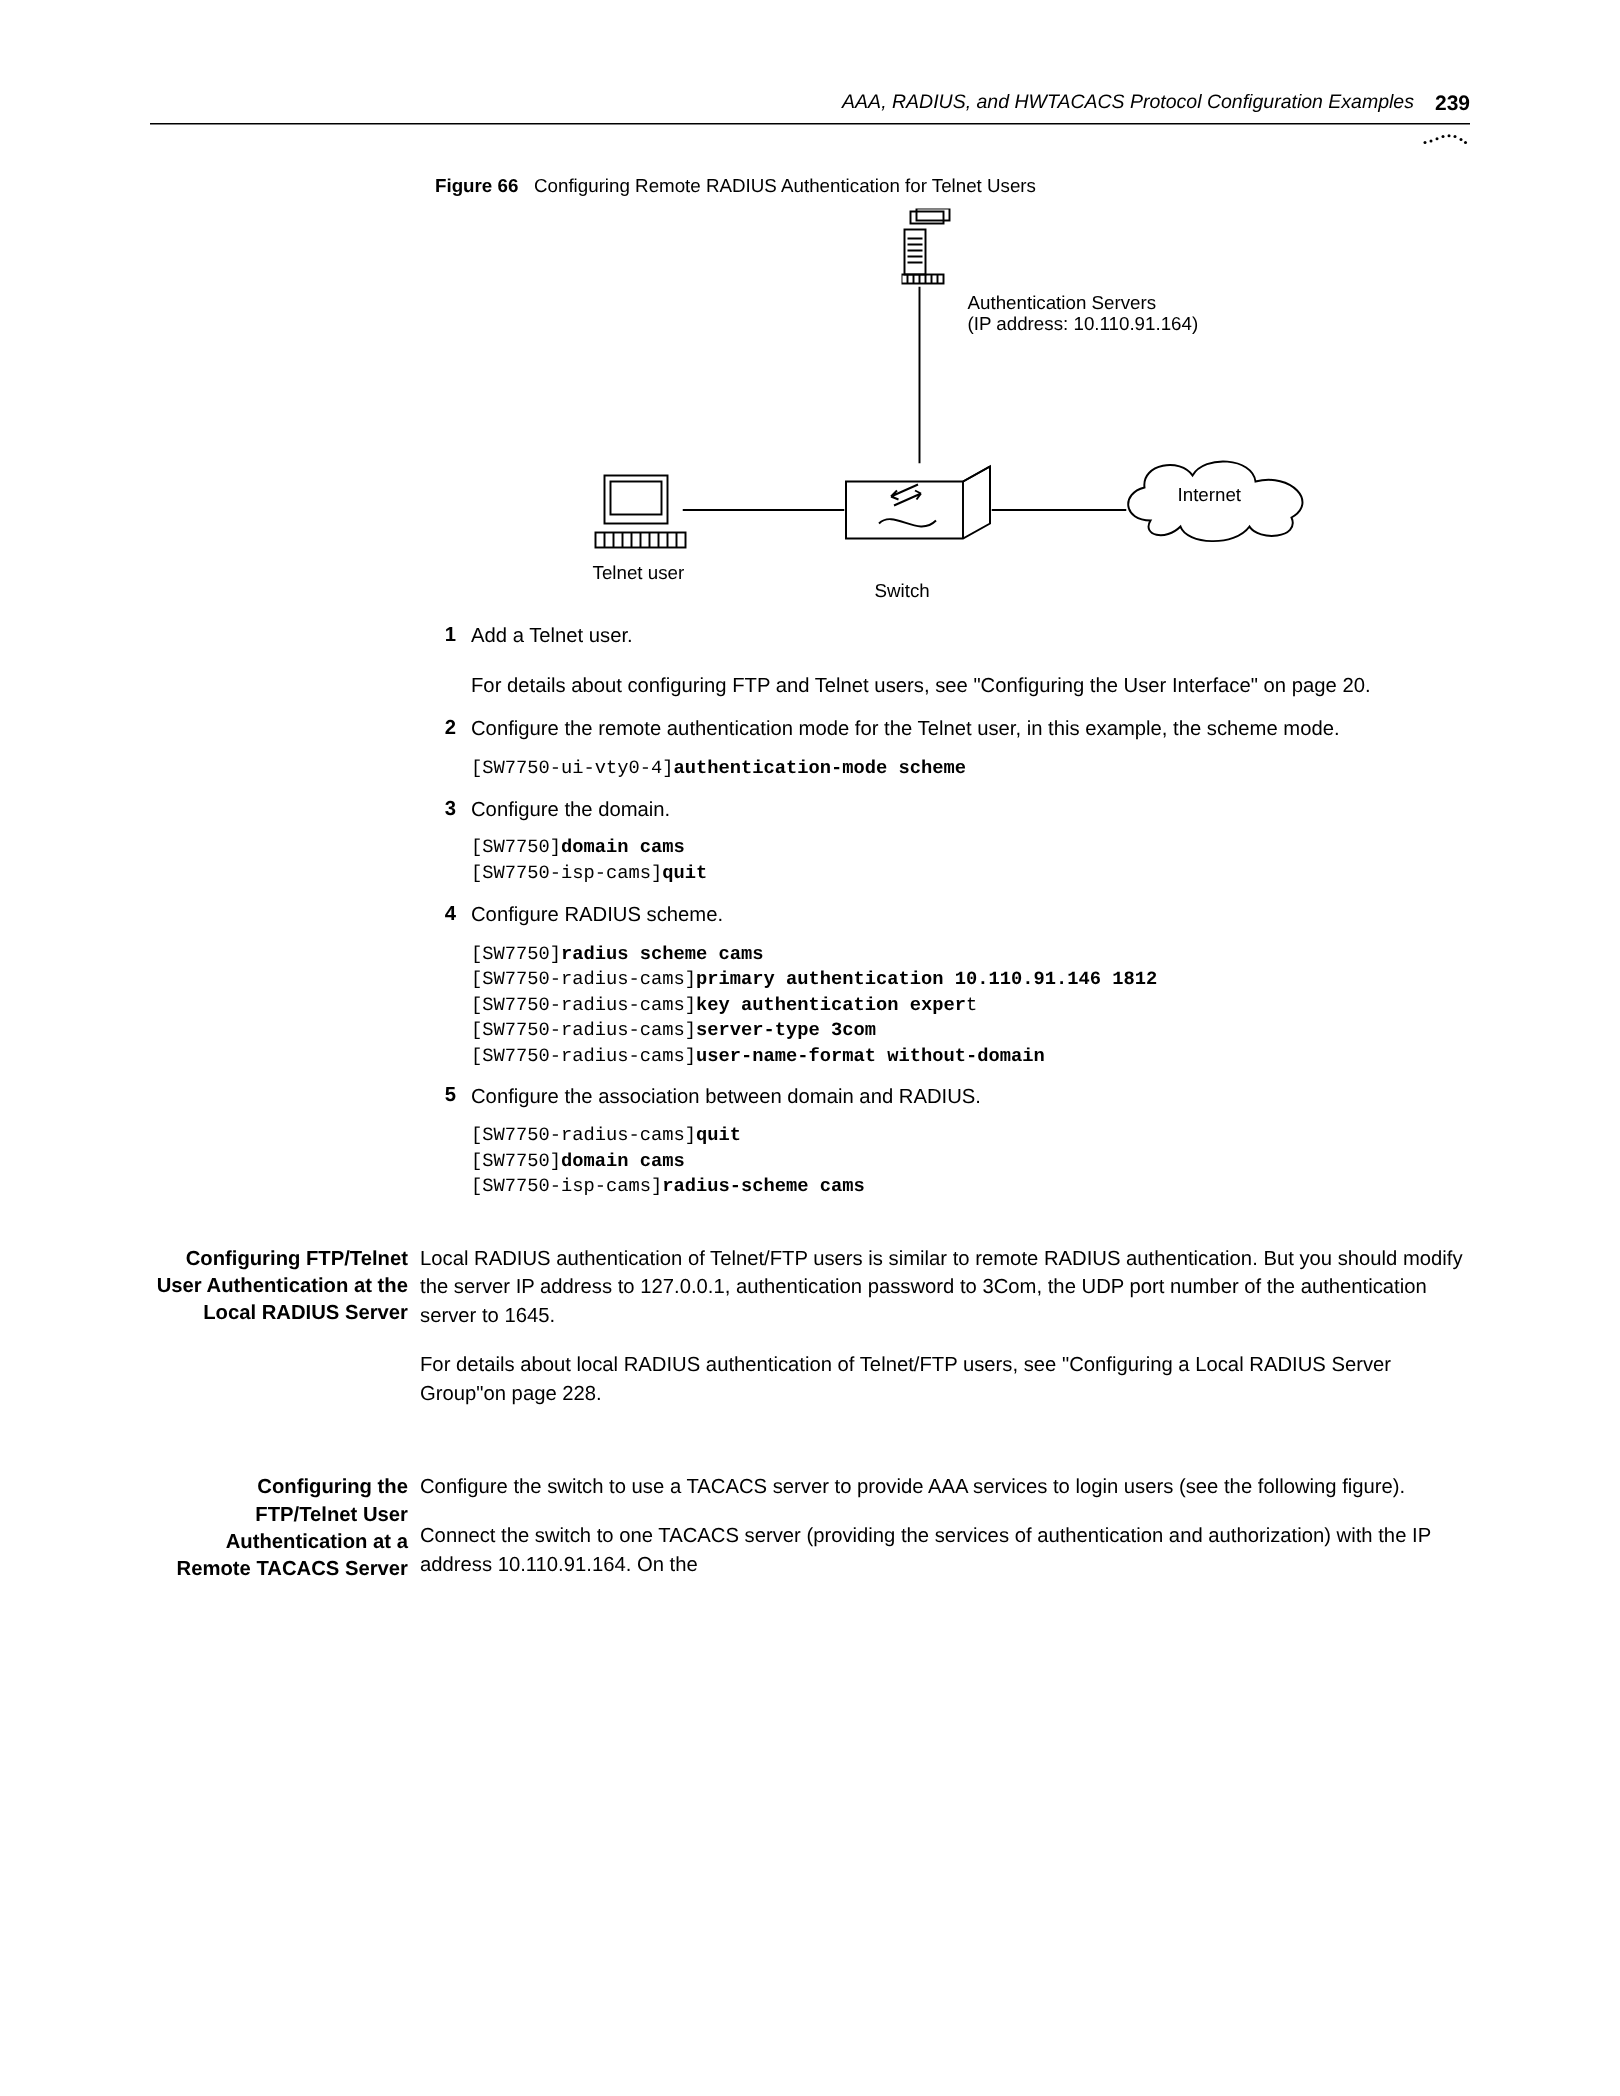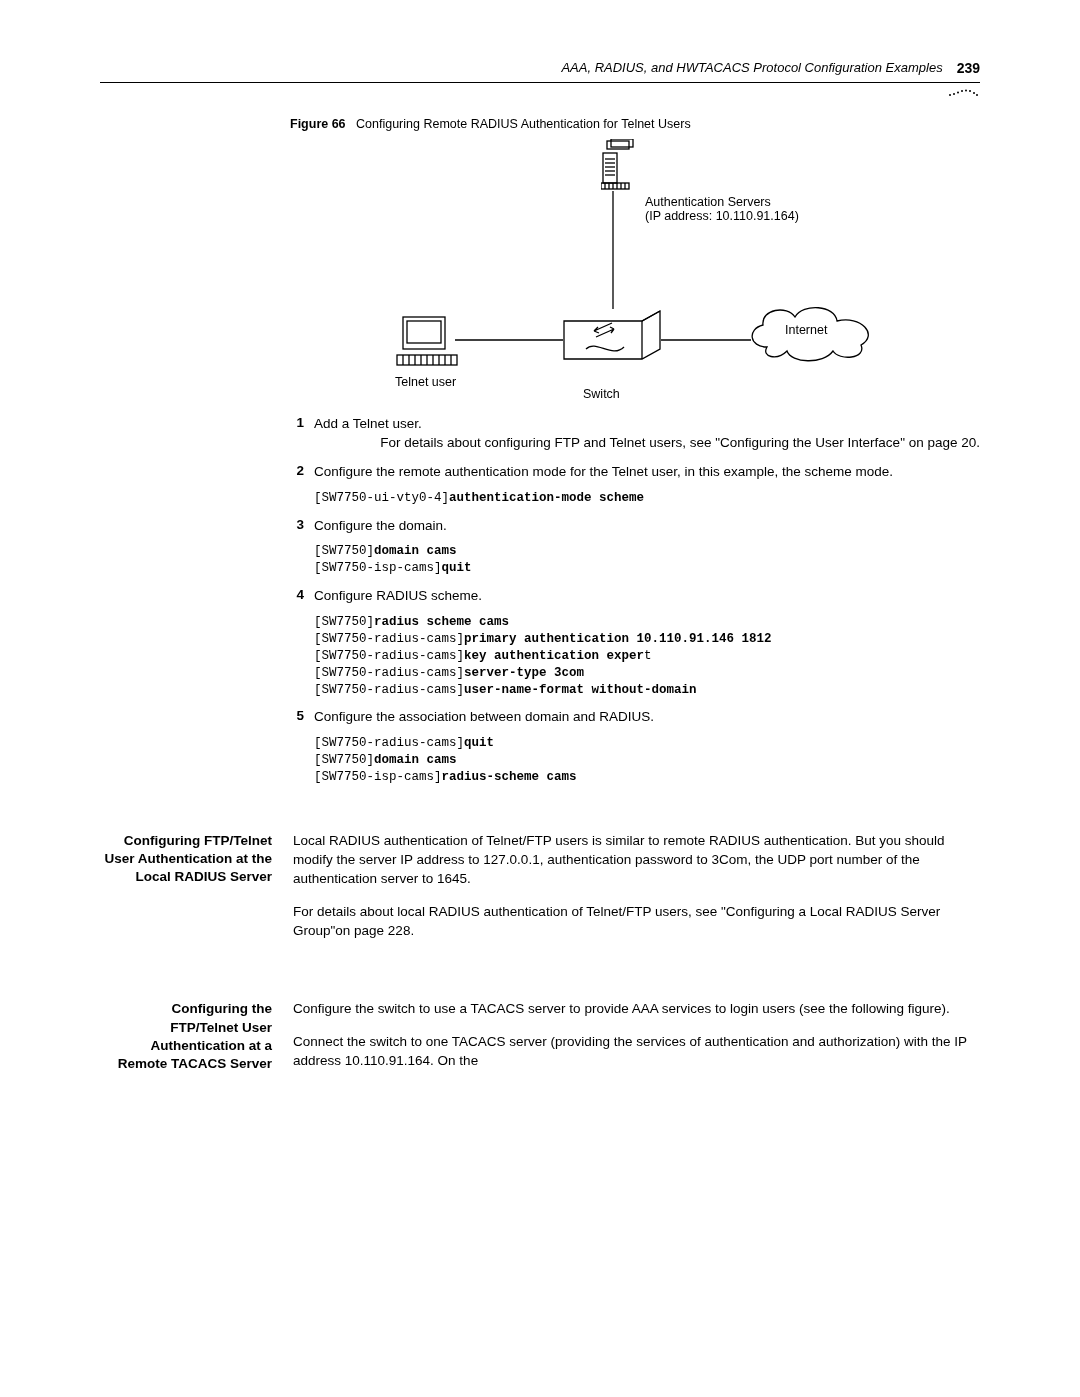--- a/index.html
+++ b/index.html
@@ -66,34 +66,34 @@
     align-items: flex-start;
     gap: 10px;
     margin-top: 10px;
   }
   .step-num {
     font-weight: bold;
     width: 14px;
     text-align: right;
   }
   .step-body { flex: 1; line-height: 1.4; }
-  .para { line-height: 1.4; text-align: right; }
+  .para { margin-top: 14px; line-height: 1.4; }
 
   .code {
     font-family: "Courier New", monospace;
     font-size: 12.5px;
     white-space: pre;
     margin-top: 8px;
     line-height: 1.35;
   }
 
   .section {
     display: flex;
-    margin-top: 46px;
-    gap: 21px;
+    margin-top: 30px;
+    gap: 8px;
   }
   .section .sidehead {
     width: 172px;
     text-align: right;
     font-weight: bold;
     font-size: 13.5px;
     line-height: 1.35;
   }
   .section .secbody {
     flex: 1;

